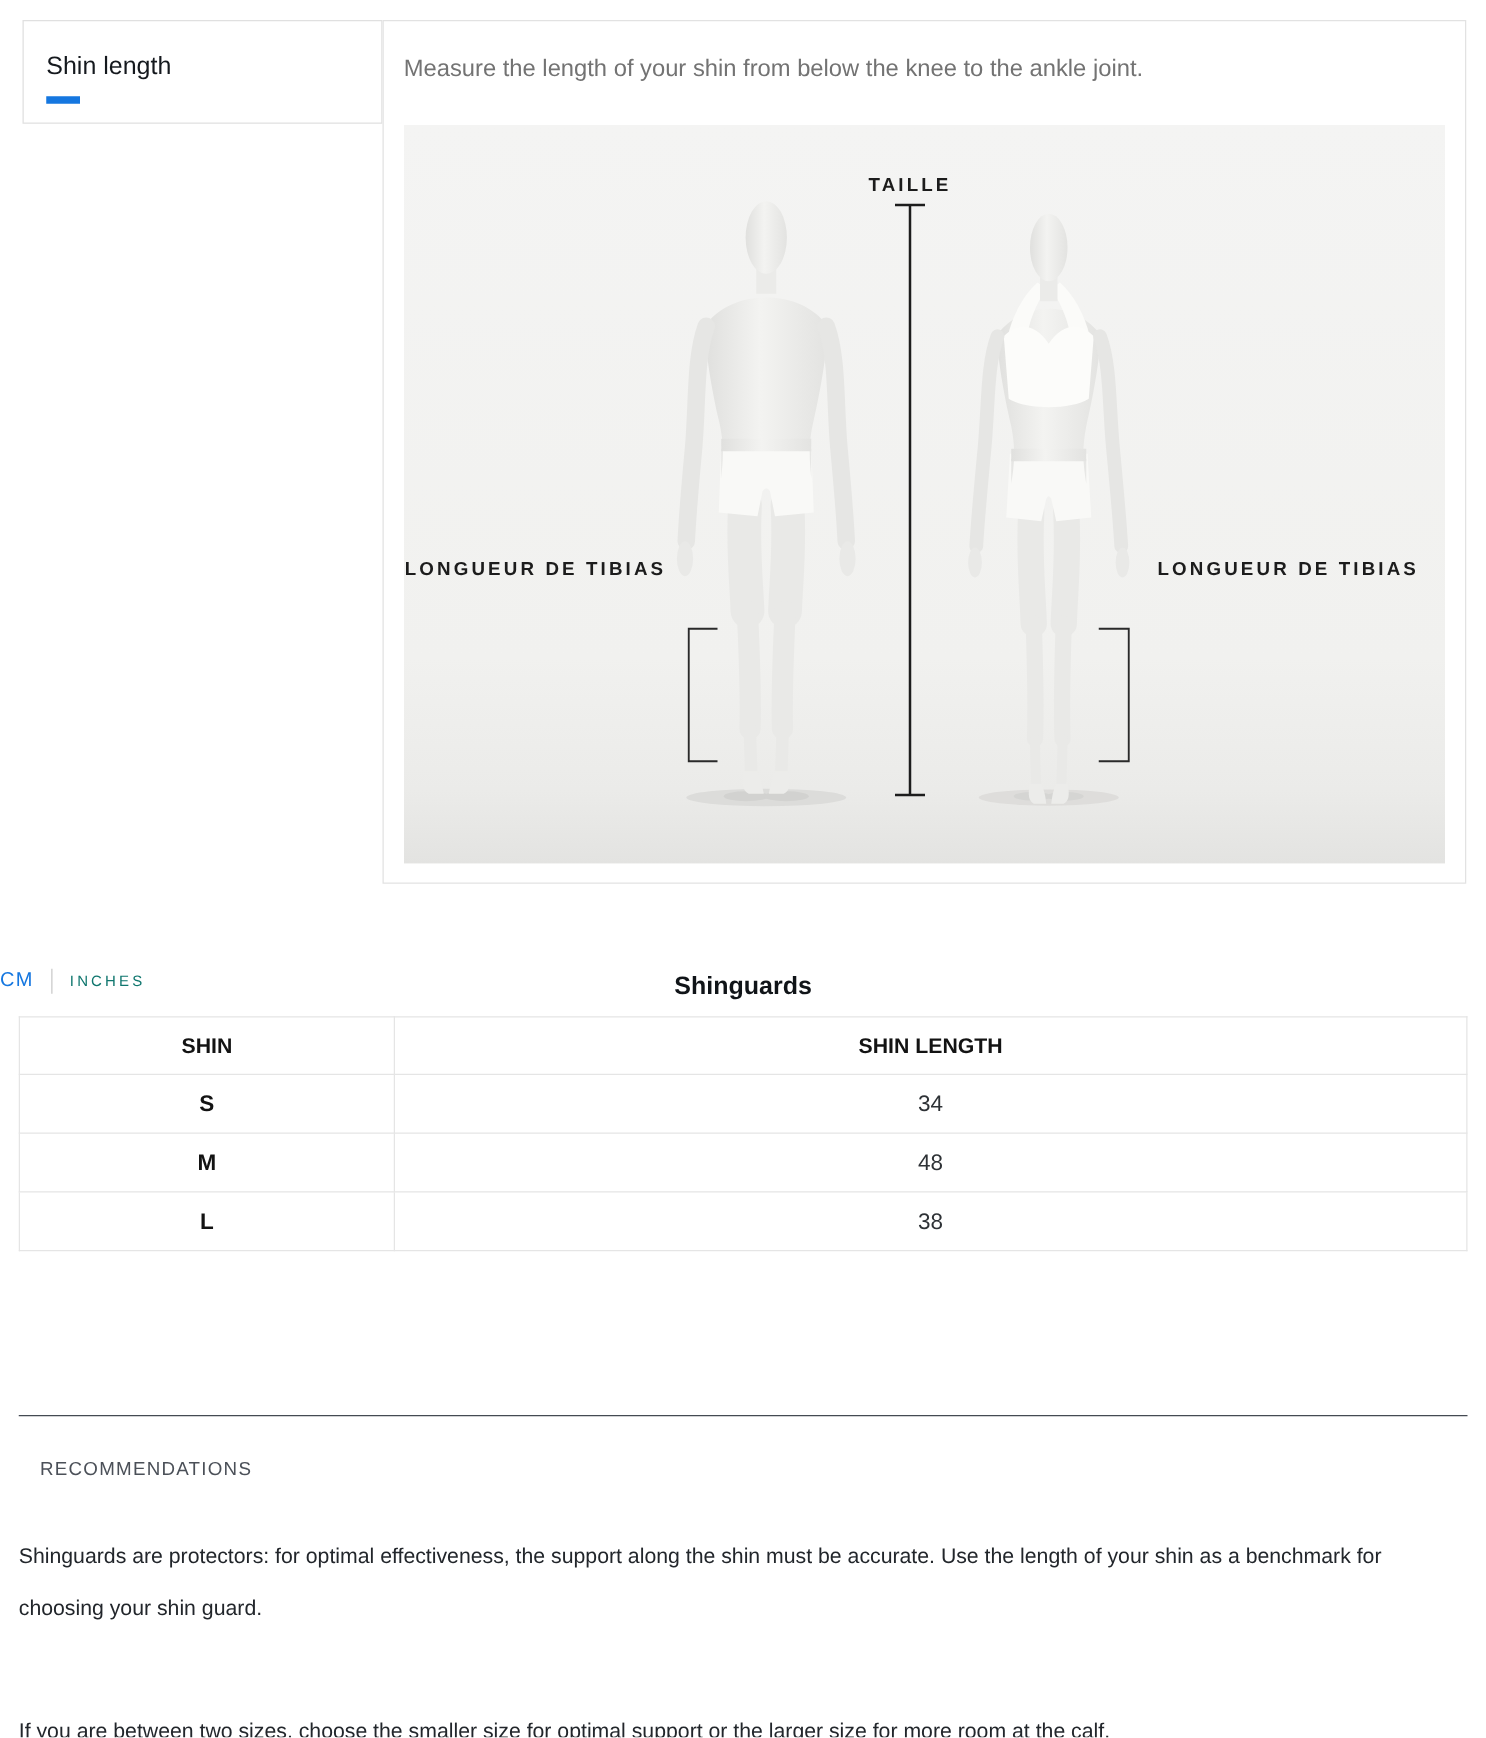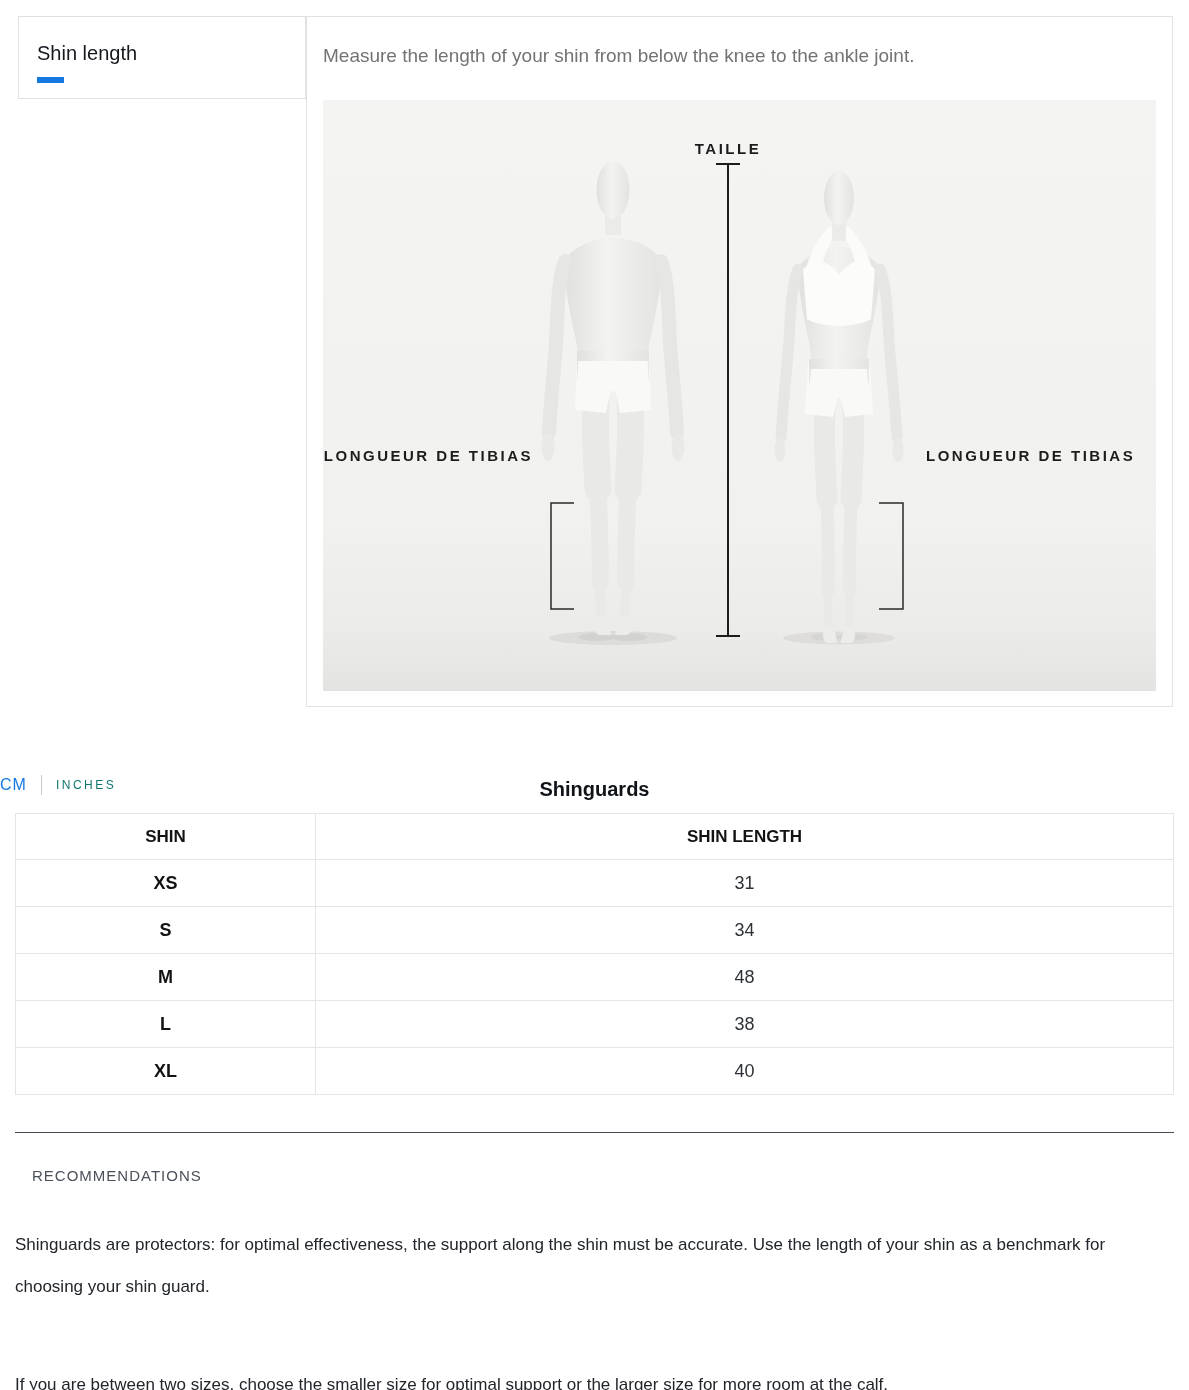--- a/index.html
+++ b/index.html
@@ -190,38 +190,30 @@
         <col>
       </colgroup>
     <thead>
       <tr>
         <th>SHIN</th>
         <th>SHIN LENGTH</th>
       </tr>
     </thead>
     <tbody>
       <tr>
-        <td class="size-cell">XS</td>
-        <td class="value-cell">31</td>
-      </tr>
-      <tr>
         <td class="size-cell">S</td>
         <td class="value-cell">34</td>
       </tr>
       <tr>
         <td class="size-cell">M</td>
         <td class="value-cell">48</td>
       </tr>
       <tr>
         <td class="size-cell">L</td>
         <td class="value-cell">38</td>
-      </tr>
-      <tr>
-        <td class="size-cell">XL</td>
-        <td class="value-cell">40</td>
       </tr>
     </tbody>
   </table>
 
   <div class="section-divider"></div>
   <div class="rec-heading">RECOMMENDATIONS</div>
   <p class="rec-p rec-p1">Shinguards are protectors: for optimal effectiveness, the support along the shin must be accurate. Use the length of your shin as a benchmark for choosing your shin guard.</p>
   <p class="rec-p rec-p2">If you are between two sizes, choose the smaller size for optimal support or the larger size for more room at the calf.</p>
 
 </div>

